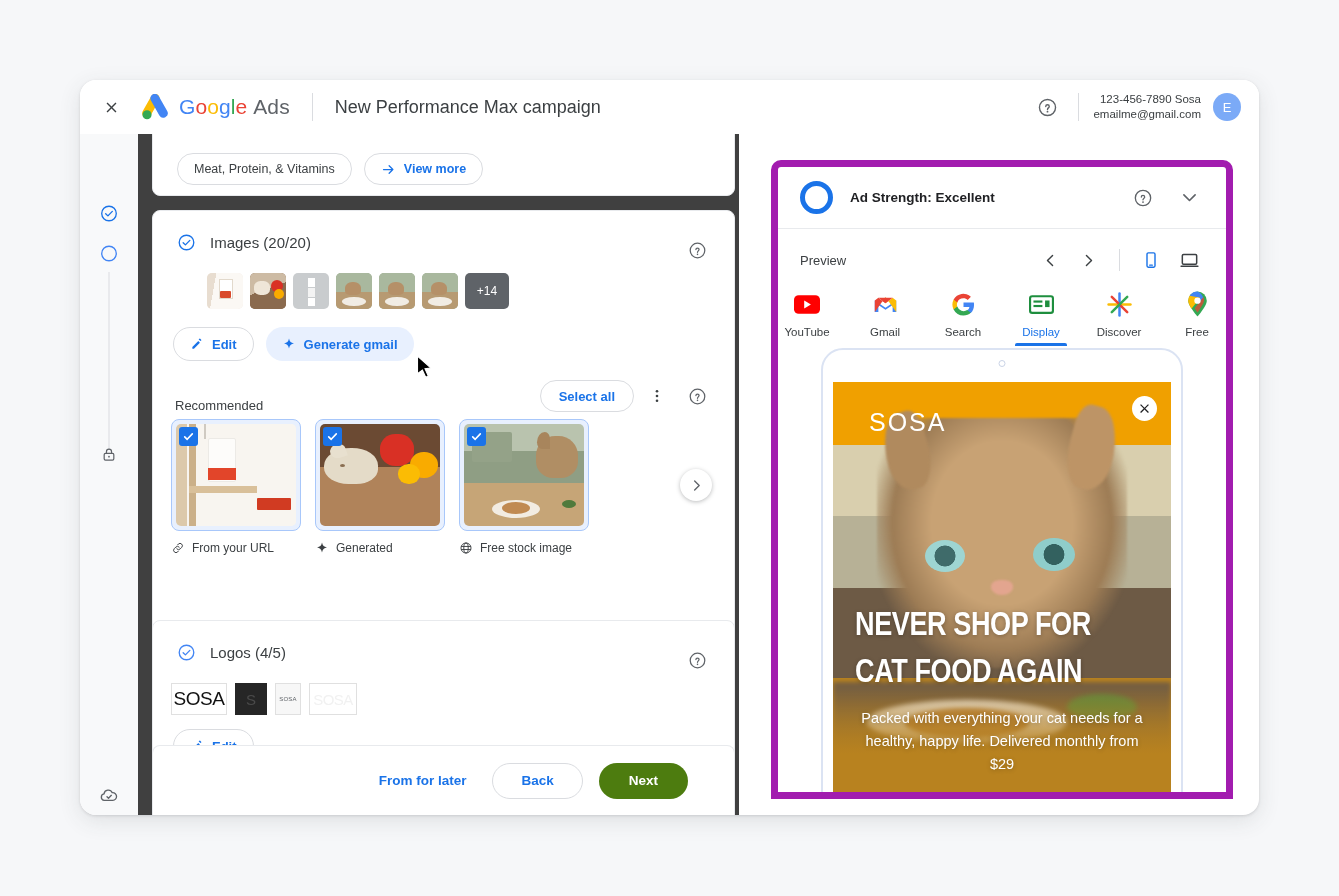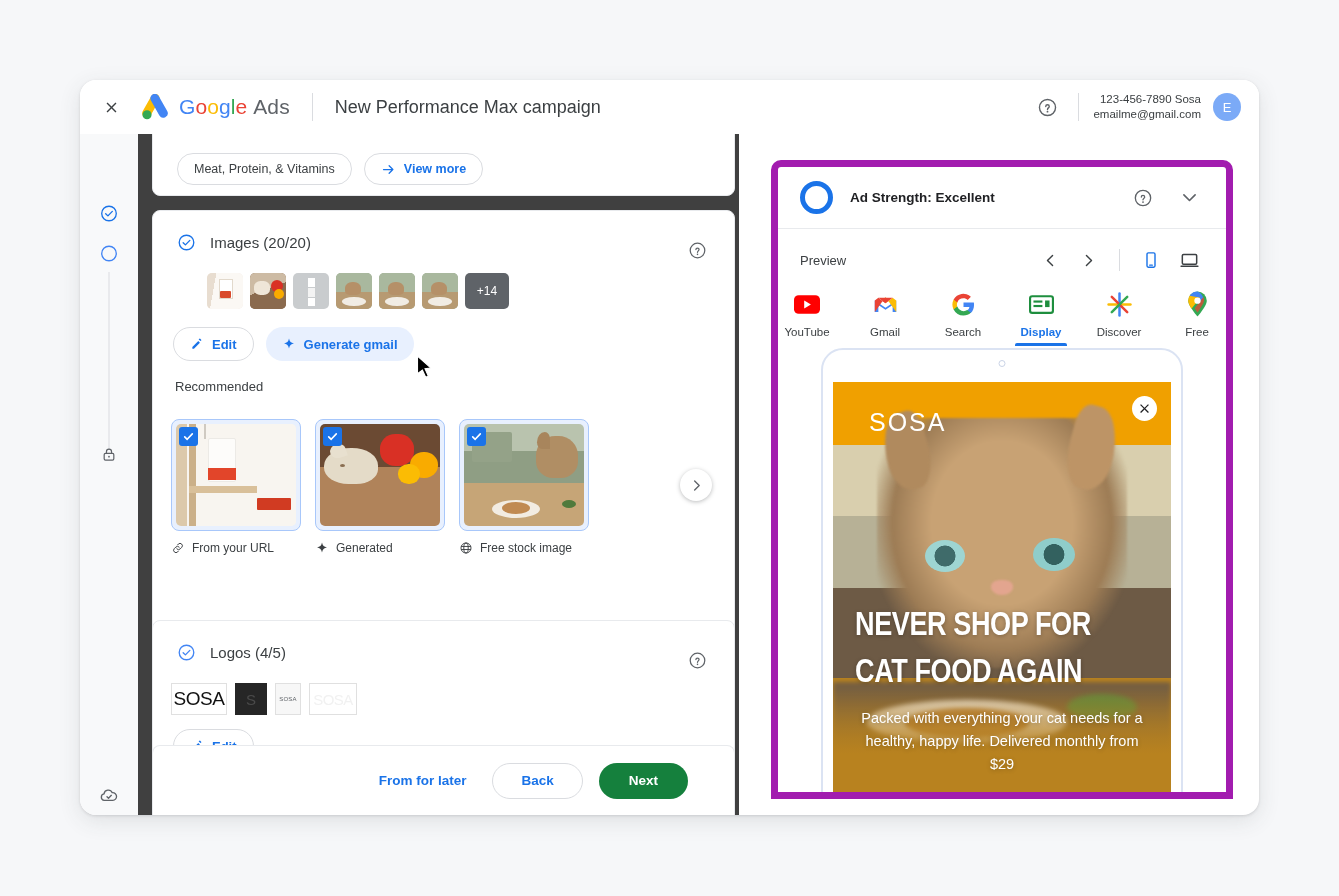--- a/index.html
+++ b/index.html
@@ -154,21 +154,21 @@
     gap: 16px; padding-right: 46px; z-index: 30;
   }
   #save-later { color: #1a73e8; font-size: 13.5px; font-weight: bold; cursor: pointer; padding: 0 10px; }
   #back-btn {
     height: 36px; padding: 0 28px; border-radius: 18px; border: 1px solid #dadce0;
     background: #fff; color: #1a73e8; font-size: 13.5px; font-weight: bold;
     display: flex; align-items: center; cursor: pointer;
   }
   #next-btn {
     height: 36px; padding: 0 30px; border-radius: 18px; border: none;
-    background: #15803d; color: #fff; font-size: 13.5px; font-weight: bold;
+    background: #4d7c0f; color: #fff; font-size: 13.5px; font-weight: bold;
     display: flex; align-items: center; cursor: pointer;
   }
 
   
   #rightpanel {
     position: absolute; right: 26px; top: 26px; width: 462px; bottom: 16px;
     background: #fff; border: 7px solid #a21caf; border-radius: 10px 10px 0 0;
     overflow: hidden;
   }
   #strength-bar {
@@ -186,21 +186,21 @@
   #preview-label { font-size: 13px; color: #3c4043; }
   #preview-nav { margin-left: auto; display: flex; align-items: center; gap: 4px; }
   .pv-sep { width: 1px; height: 22px; background: #dadce0; margin: 0 10px; }
 
   #tabs { display: flex; justify-content: center; gap: 26px; padding: 0 16px; }
   .tab {
     display: flex; flex-direction: column; align-items: center; gap: 9px;
     cursor: pointer; padding-bottom: 8px; position: relative; min-width: 52px;
   }
   .tab-label { font-size: 11.5px; color: #3c4043; }
-  .tab.active .tab-label { color: #1a73e8; font-weight: bold; }
+  .tab.active .tab-label { color: #1a73e8; }
   .tab.active::after {
     content: ""; position: absolute; left: 0; right: 0; bottom: 0;
     height: 3px; background: #1a73e8; border-radius: 2px 2px 0 0;
   }
   .tab-ico { width: 26px; height: 26px; display: flex; align-items: center; justify-content: center; }
 
   
   #phone {
     position: absolute; left: 50%; transform: translateX(-50%);
     top: 181px; width: 362px; bottom: -40px;
@@ -393,20 +393,39 @@
           <div class="btn btn-tonal">
             <svg width="14" height="14" viewBox="0 0 24 24">
               <path d="M12 2.6c.9 5 3.5 7.6 8.5 8.5-5 .9-7.6 3.5-8.5 8.5-.9-5-3.5-7.6-8.5-8.5 5-.9 7.6-3.5 8.5-8.5z" fill="#1a73e8"></path>
             </svg>
             <span>Generate gmail</span>
           </div>
         </div>
 
         <div id="rec-head">
           <div id="rec-label">Recommended</div>
+          <div id="rec-actions">
+            <div id="select-all">
+              <span>Select all</span>
+            </div>
+            <div class="icon-btn">
+              <svg width="18" height="18" viewBox="0 0 24 24">
+                <circle cx="12" cy="5.6" r="1.75" fill="#3c4043"></circle>
+                <circle cx="12" cy="12" r="1.75" fill="#3c4043"></circle>
+                <circle cx="12" cy="18.4" r="1.75" fill="#3c4043"></circle>
+              </svg>
+            </div>
+            <div class="icon-btn">
+              <svg width="19" height="19" viewBox="0 0 24 24">
+                <circle cx="12" cy="12" r="9.2" fill="none" stroke="currentColor" stroke-width="1.6"></circle>
+                <path d="M12 14.2c0-1.6 2-1.9 2-3.4 0-1.1-.9-1.9-2-1.9s-2 .8-2 1.9" fill="none" stroke="currentColor" stroke-width="1.6" stroke-linecap="round"></path>
+                <circle cx="12" cy="16.8" r="1.05" fill="currentColor"></circle>
+              </svg>
+            </div>
+          </div>
         </div>
 
         <div id="rec-row">
 
           <div class="rec-card sel">
             <div class="rec-img">
               <div class="rec-check">
                 <svg width="13" height="13" viewBox="0 0 24 24">
                   <path d="m5 12.6 4.6 4.6L19 7.2" fill="none" stroke="#fff" stroke-width="3" stroke-linecap="round" stroke-linejoin="round"></path>
                 </svg>

